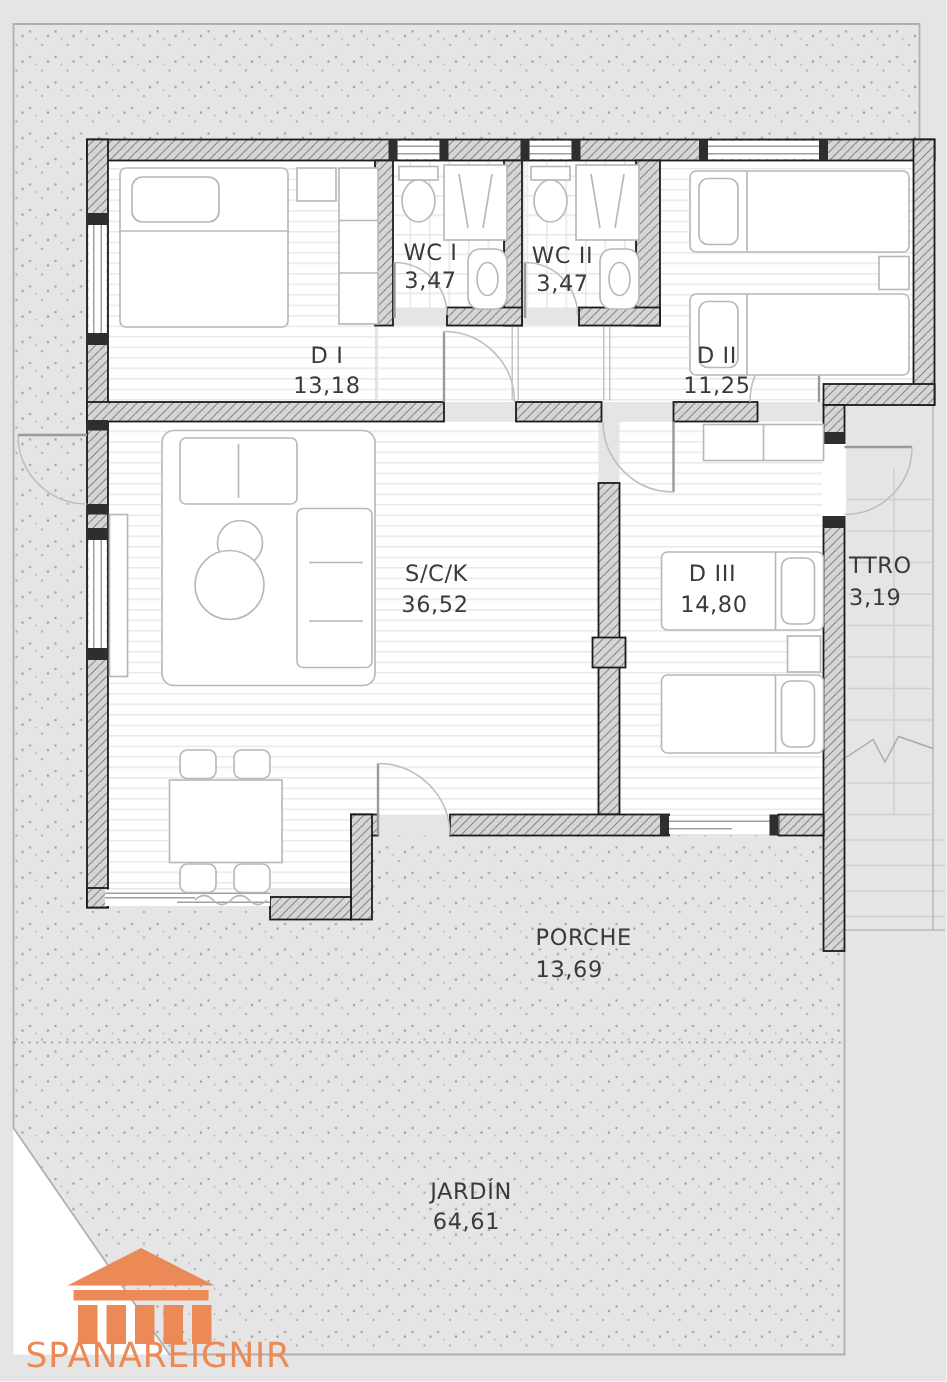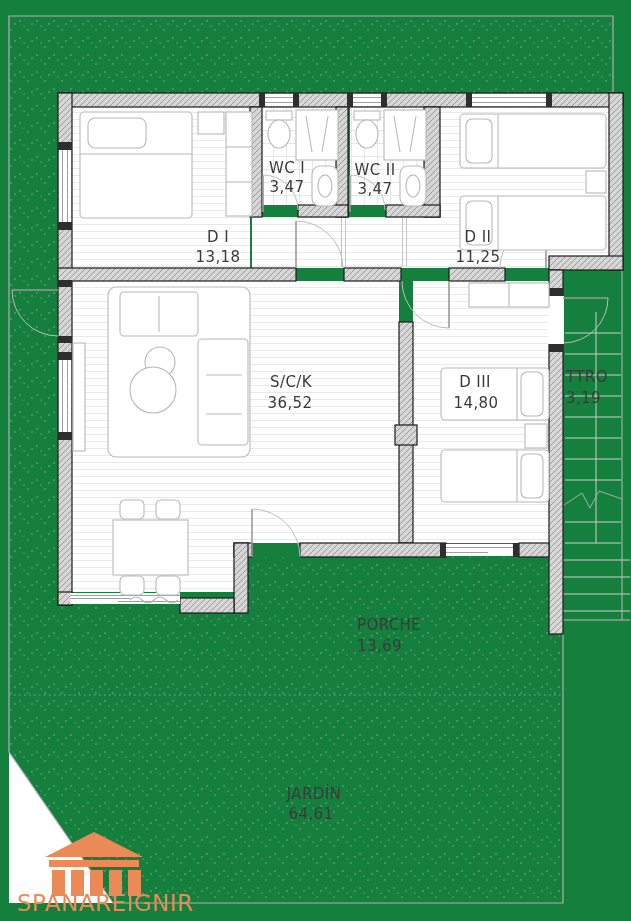--- a/index.html
+++ b/index.html
@@ -1,16 +1,16 @@
 <!DOCTYPE html>
 <html><head>
 <meta charset="utf-8">
 <style>
   html,body{margin:0;padding:0;background:#ffffff;}
-  #stage{position:relative;width:631px;height:921px;background:#15803d;overflow:hidden;
+  #stage{position:relative;width:631px;height:921px;background:#e5e5e5;overflow:hidden;
          font-family:"DejaVu Sans",sans-serif;}
   svg{position:absolute;left:0;top:0;}
   text{font-family:"DejaVu Sans",sans-serif;fill:#3a3a3a;}
   .room-name,.room-area{font-size:15px;letter-spacing:.4px;}
   .logo-text{font-size:23px;letter-spacing:.5px;}
 </style>
 </head>
 <body>
 
 <div id="stage">

